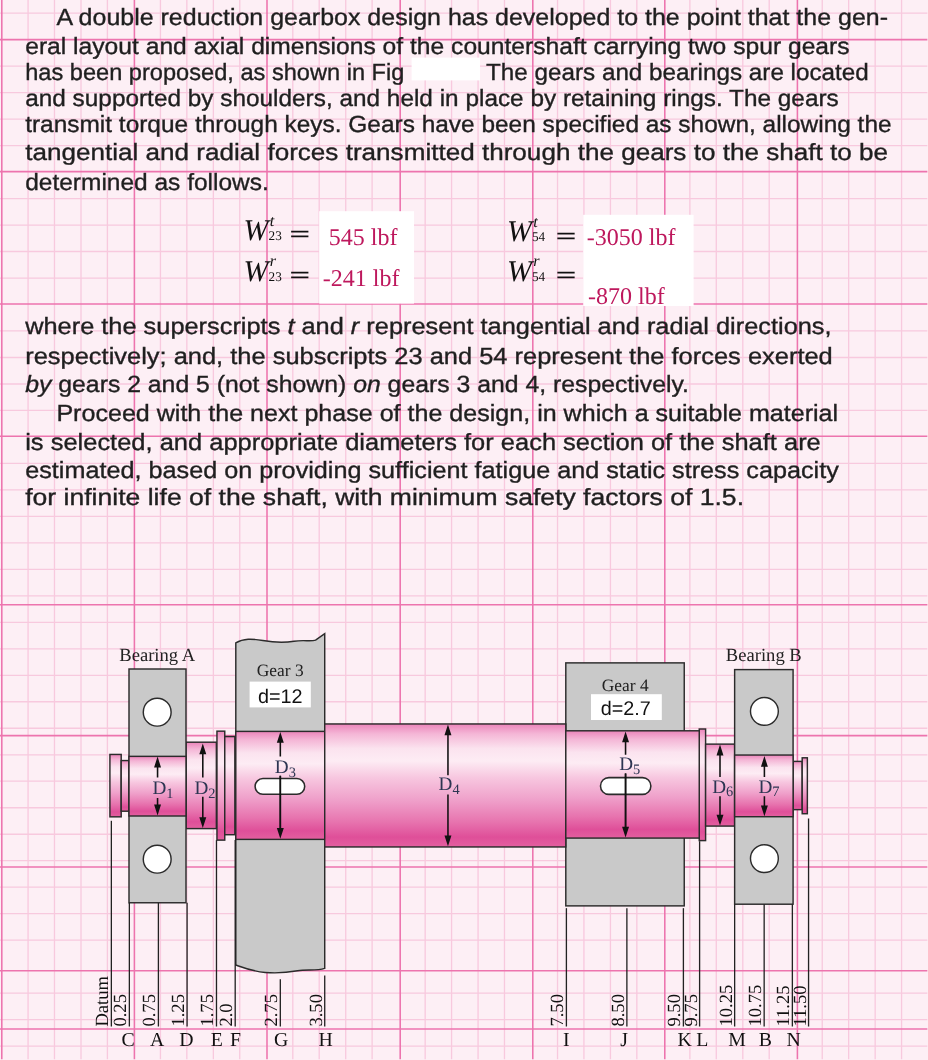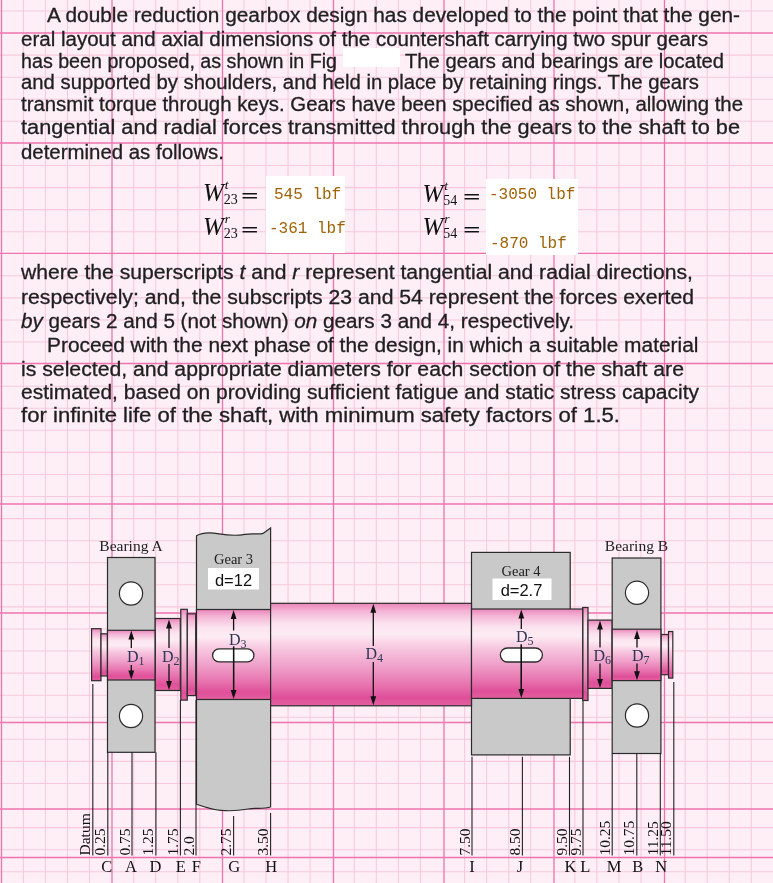--- a/index.html
+++ b/index.html
@@ -1,23 +1,23 @@
 <!DOCTYPE html>
 <html><head><meta charset="utf-8">
 <style>
 html,body{margin:0;padding:0}
 body{width:773px;height:883px;position:relative;overflow:hidden;background:#fdeff5}
 .t{position:absolute;white-space:nowrap;font-family:"Liberation Sans",sans-serif;font-size:19.5px;color:#1f1f1f;transform-origin:0 0;line-height:1.15;-webkit-text-stroke:0.3px #1f1f1f}
 .eq{position:absolute;white-space:nowrap;font-family:"Liberation Serif",serif;color:#111;line-height:1}
 .W{font-style:italic;font-size:25px;letter-spacing:0}
 .ss{display:inline-block;vertical-align:baseline;position:relative;width:16px;height:1px}
 .sup{position:absolute;left:1px;top:-22px;font-style:italic;font-size:13.5px}
-.sub{position:absolute;left:0px;top:-7px;font-size:14px}
+.sub{position:absolute;left:0px;top:-7px;font-size:11px}
 .eqs{position:absolute;font-family:"Liberation Serif",serif;font-size:20px;color:#111;transform:scaleX(1.55);transform-origin:0 0;line-height:1;font-weight:bold}
-.val{position:absolute;white-space:nowrap;font-family:Liberation Mono, monospace;font-size:16px;color:#a16207;line-height:1.2}
+.val{position:absolute;white-space:nowrap;font-family:Liberation Serif, serif;font-size:20px;color:#be185d;line-height:1.2}
 </style></head>
 <body>
 <svg width="773" height="883" viewBox="0 0 773 883" style="position:absolute;left:0;top:0">
 <defs>
 <linearGradient id="sh" x1="0" y1="0" x2="0" y2="1">
 <stop offset="0" stop-color="#eb84ba"></stop>
 <stop offset="0.08" stop-color="#f4b6d6"></stop>
 <stop offset="0.20" stop-color="#fbe3ef"></stop>
 <stop offset="0.30" stop-color="#fdecf4"></stop>
 <stop offset="0.44" stop-color="#f7c6df"></stop>
@@ -239,21 +239,21 @@
 <div class="eq" style="left:203px;top:179.7px"><span class="W">W</span><span class="ss"><span class="sup">t</span><span class="sub">23</span></span></div>
 
 <div class="eqs" style="left:240.5px;top:185.5px">=</div>
 
 <div class="val" style="left:274px;top:185.8px">545 lbf</div>
 
 <div class="eq" style="left:203px;top:214.2px"><span class="W">W</span><span class="ss"><span class="sup">r</span><span class="sub">23</span></span></div>
 
 <div class="eqs" style="left:240.5px;top:220.0px">=</div>
 
-<div class="val" style="left:269px;top:220.3px">-361 lbf</div>
+<div class="val" style="left:269px;top:220.3px">-241 lbf</div>
 
 <div class="eq" style="left:422.5px;top:181.2px"><span class="W">W</span><span class="ss"><span class="sup">t</span><span class="sub">54</span></span></div>
 
 <div class="eqs" style="left:462.5px;top:187.0px">=</div>
 
 <div class="val" style="left:489px;top:185.8px">-3050 lbf</div>
 
 <div class="eq" style="left:422.5px;top:214.2px"><span class="W">W</span><span class="ss"><span class="sup">r</span><span class="sub">54</span></span></div>
 
 <div class="eqs" style="left:462.5px;top:220.0px">=</div>

